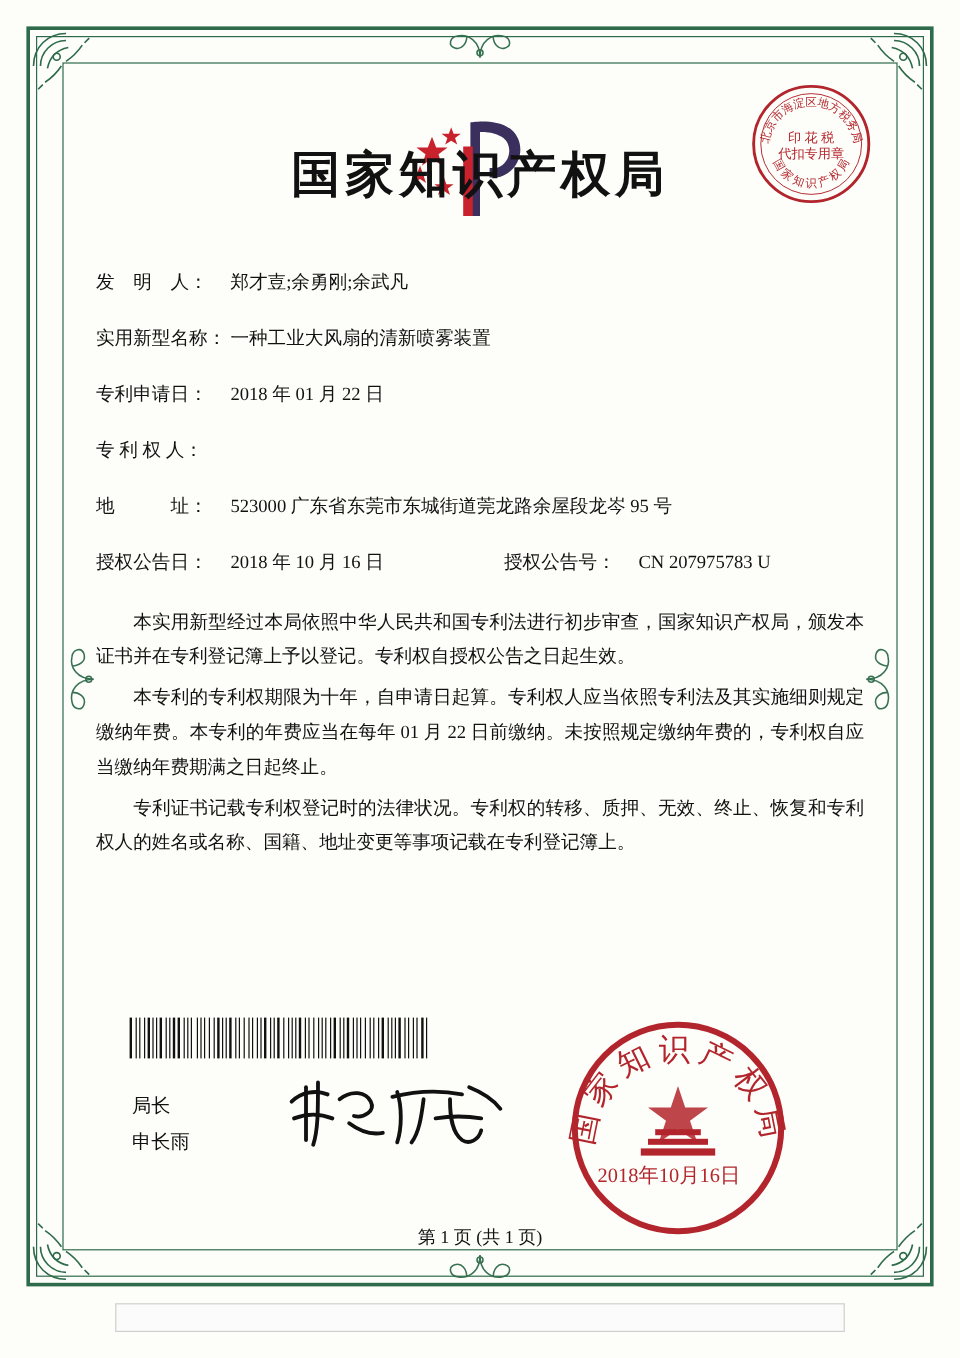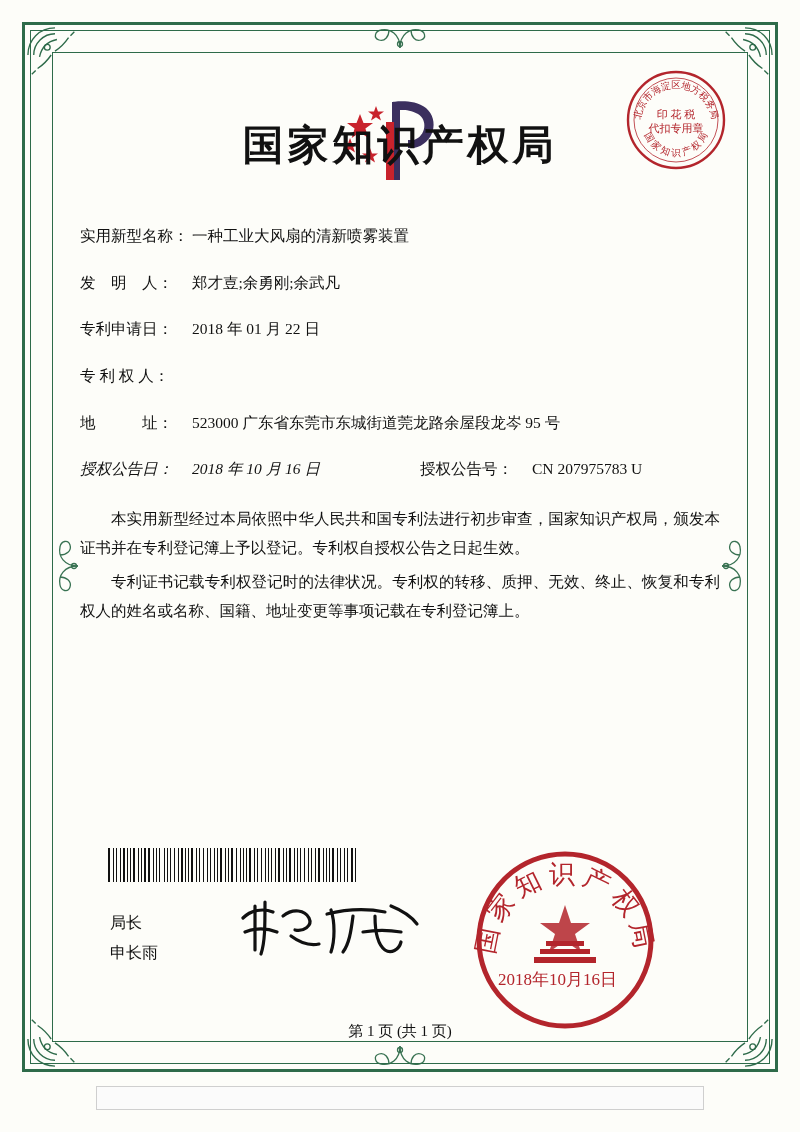--- a/index.html
+++ b/index.html
@@ -128,21 +128,21 @@
     flex: 0 0 auto;
   }
   .field-label.w1 { width: 112px; }
   .field-value {
     flex: 1 1 auto;
   }
   .field-row.two-col .half {
     display: flex;
     align-items: baseline;
   }
-  .field-row.two-col .half.left { width: 340px; font-style: italic; }
+  .field-row.two-col .half.left { width: 340px; }
   .field-row.two-col .half .field-label { width: 112px; }
 
   .paras {
     margin-top: 12px;
     font-size: 15.5px;
     line-height: 1.85;
     color: #111;
     text-align: justify;
   }
   .para { text-indent: 2em; margin: 0 0 6px 0; }
@@ -350,27 +350,27 @@
   </div>
 
   <div class="content">
 
 
     <div class="title">国家知识产权局</div>
 
     <div class="fields">
 
       <div class="field-row">
+        <span class="field-label w1">发　明　人：</span>
+        <span class="field-value">郑才壴;余勇刚;余武凡</span>
+      </div>
+
+      <div class="field-row">
         <span class="field-label w1">实用新型名称：</span>
         <span class="field-value">一种工业大风扇的清新喷雾装置</span>
-      </div>
-
-      <div class="field-row">
-        <span class="field-label w1">发　明　人：</span>
-        <span class="field-value">郑才壴;余勇刚;余武凡</span>
       </div>
 
 
       <div class="field-row">
         <span class="field-label w1">专利申请日：</span>
         <span class="field-value">2018 年 01 月 22 日</span>
       </div>
 
       <div class="field-row">
         <span class="field-label w1">专 利 权 人：</span>
@@ -389,20 +389,21 @@
         <span class="half">
           <span class="field-label">授权公告号：</span>
           <span class="field-value">CN 207975783 U</span>
         </span>
       </div>
 
     </div>
 
     <div class="paras">
       <p class="para">本实用新型经过本局依照中华人民共和国专利法进行初步审查，国家知识产权局，颁发本证书并在专利登记簿上予以登记。专利权自授权公告之日起生效。</p>
+      <p class="para">本专利的专利权期限为十年，自申请日起算。专利权人应当依照专利法及其实施细则规定缴纳年费。本专利的年费应当在每年 01 月 22 日前缴纳。未按照规定缴纳年费的，专利权自应当缴纳年费期满之日起终止。</p>
       <p class="para">专利证书记载专利权登记时的法律状况。专利权的转移、质押、无效、终止、恢复和专利权人的姓名或名称、国籍、地址变更等事项记载在专利登记簿上。</p>
     </div>
 
   </div>
 
   <div class="barcode" id="barcode">
       <i style="width: 3px;"></i>
       <i style="width: 2px; background: transparent;"></i>
       <i style="width: 1px;"></i>
       <i style="width: 1px; background: transparent;"></i>

